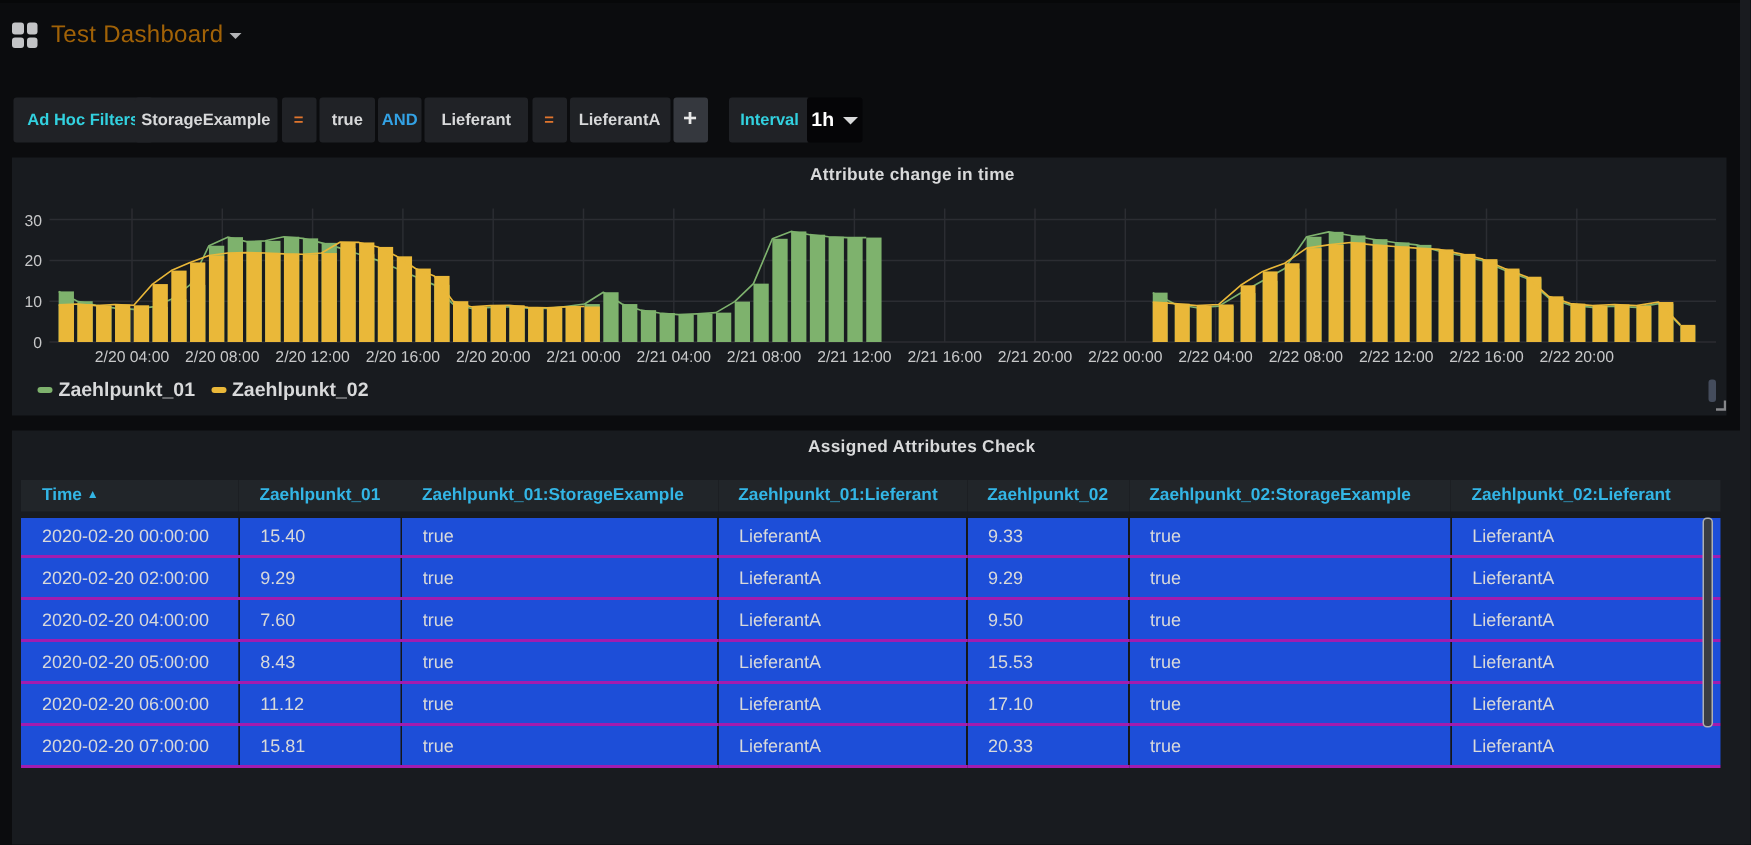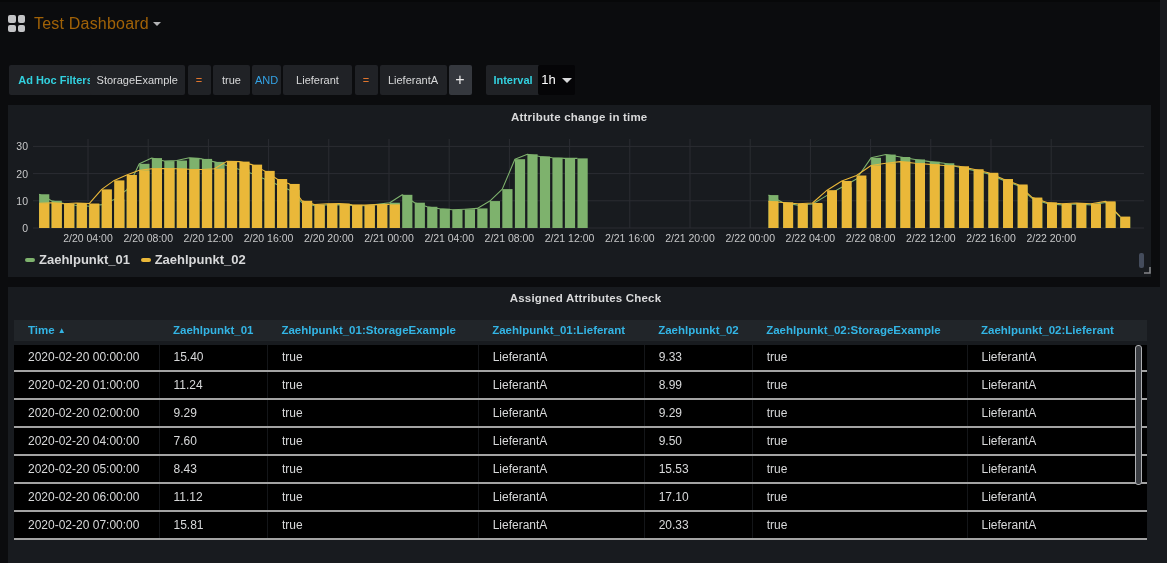--- a/index.html
+++ b/index.html
@@ -6,43 +6,43 @@
 .abs { position:absolute; }
 
 .navtitle { left:34px; top:15px; color:#a16207; font-size:16px; font-weight:400; letter-spacing:.2px; }
 .gicon { left:8px; top:15px; width:17px; height:17px; display:grid;
   grid-template-columns:7.5px 7.5px; grid-template-rows:7.5px 7.5px; gap:2px; }
 .gicon div { background:#c3c4c6; border-radius:2px; }
 .navcaret { left:153px; top:22px; width:0; height:0; border-left:4px solid transparent;
   border-right:4px solid transparent; border-top:4px solid #b3b4b6; }
 
 .seg { position:absolute; top:65px; height:30px; background:#202226; border-radius:2px;
-  color:#d8d9da; font-size:11px; font-weight:400; line-height:30px; text-align:center; }
+  color:#d8d9da; font-size:11px; font-weight:700; line-height:30px; text-align:center; }
 .teal { color:#32d1df; font-weight:700; }
 .orange { color:#e0752d; }
 .blue { color:#33a2e5; }
 .plusb { background:#35383e; color:#e8e8e8; font-size:16px; }
 .blackseg { background:#050507; color:#fff; }
 .dcaret { display:inline-block; width:0; height:0; border-left:5px solid transparent;
   border-right:5px solid transparent; border-top:5px solid #d8d9da; margin-left:6px; vertical-align:middle; }
 
-.panel { position:absolute; background:#181b1f; }
+.panel { position:absolute; background:#181b1f;padding-left:29px; }
 .ptitle { position:absolute; width:100%; text-align:center; color:#d8d9da;
   font-size:11.5px; font-weight:700; letter-spacing:.2px; }
 
 .leg { position:absolute; left:17px; top:147px; color:#d8d9da; font-size:13px; font-weight:700; }
 .lic { display:inline-block; width:10px; height:4px; border-radius:2px; vertical-align:middle;
   margin-right:4px; position:relative; top:-1px; }
 
 table { border-collapse:collapse; table-layout:fixed; position:absolute; left:6.4px; top:32.6px; }
 th { background:#212529; color:#33b5e5; font-size:11.5px; font-weight:700; text-align:left;
   padding:0 0 0 13.6px; height:23px; border-bottom:4px solid #181b1f; white-space:nowrap; overflow:hidden; }
 .caret { font-size:8px; position:relative; top:-1px; }
-td { background:#000000; color:#d8d9da; font-size:12px; padding:0 0 0 13.6px; height:28px;
-  border-bottom:2px solid #a3a3a3; border-right:1px solid #141619; white-space:nowrap; overflow:hidden; }
+td { background:#1d4ed8; color:#d8d9da; font-size:12px; padding:0 0 0 13.6px; height:28px;
+  border-bottom:2px solid #a21caf; border-right:1px solid #141619; white-space:nowrap; overflow:hidden; }
 tr td:last-child { border-right:none; }
 </style></head>
 <body>
 <div class="abs" style="left:0;top:0;width:1167px;height:2px;background:#070809"></div>
 <div class="abs gicon">
     <div></div>
     <div></div>
     <div></div>
     <div></div>
   </div>
@@ -260,29 +260,20 @@
         <tr>
           <td>2020-02-20 00:00:00</td>
           <td>15.40</td>
           <td>true</td>
           <td>LieferantA</td>
           <td>9.33</td>
           <td>true</td>
           <td>LieferantA</td>
         </tr>
         <tr>
-          <td>2020-02-20 01:00:00</td>
-          <td>11.24</td>
-          <td>true</td>
-          <td>LieferantA</td>
-          <td>8.99</td>
-          <td>true</td>
-          <td>LieferantA</td>
-        </tr>
-        <tr>
           <td>2020-02-20 02:00:00</td>
           <td>9.29</td>
           <td>true</td>
           <td>LieferantA</td>
           <td>9.29</td>
           <td>true</td>
           <td>LieferantA</td>
         </tr>
         <tr>
           <td>2020-02-20 04:00:00</td>

